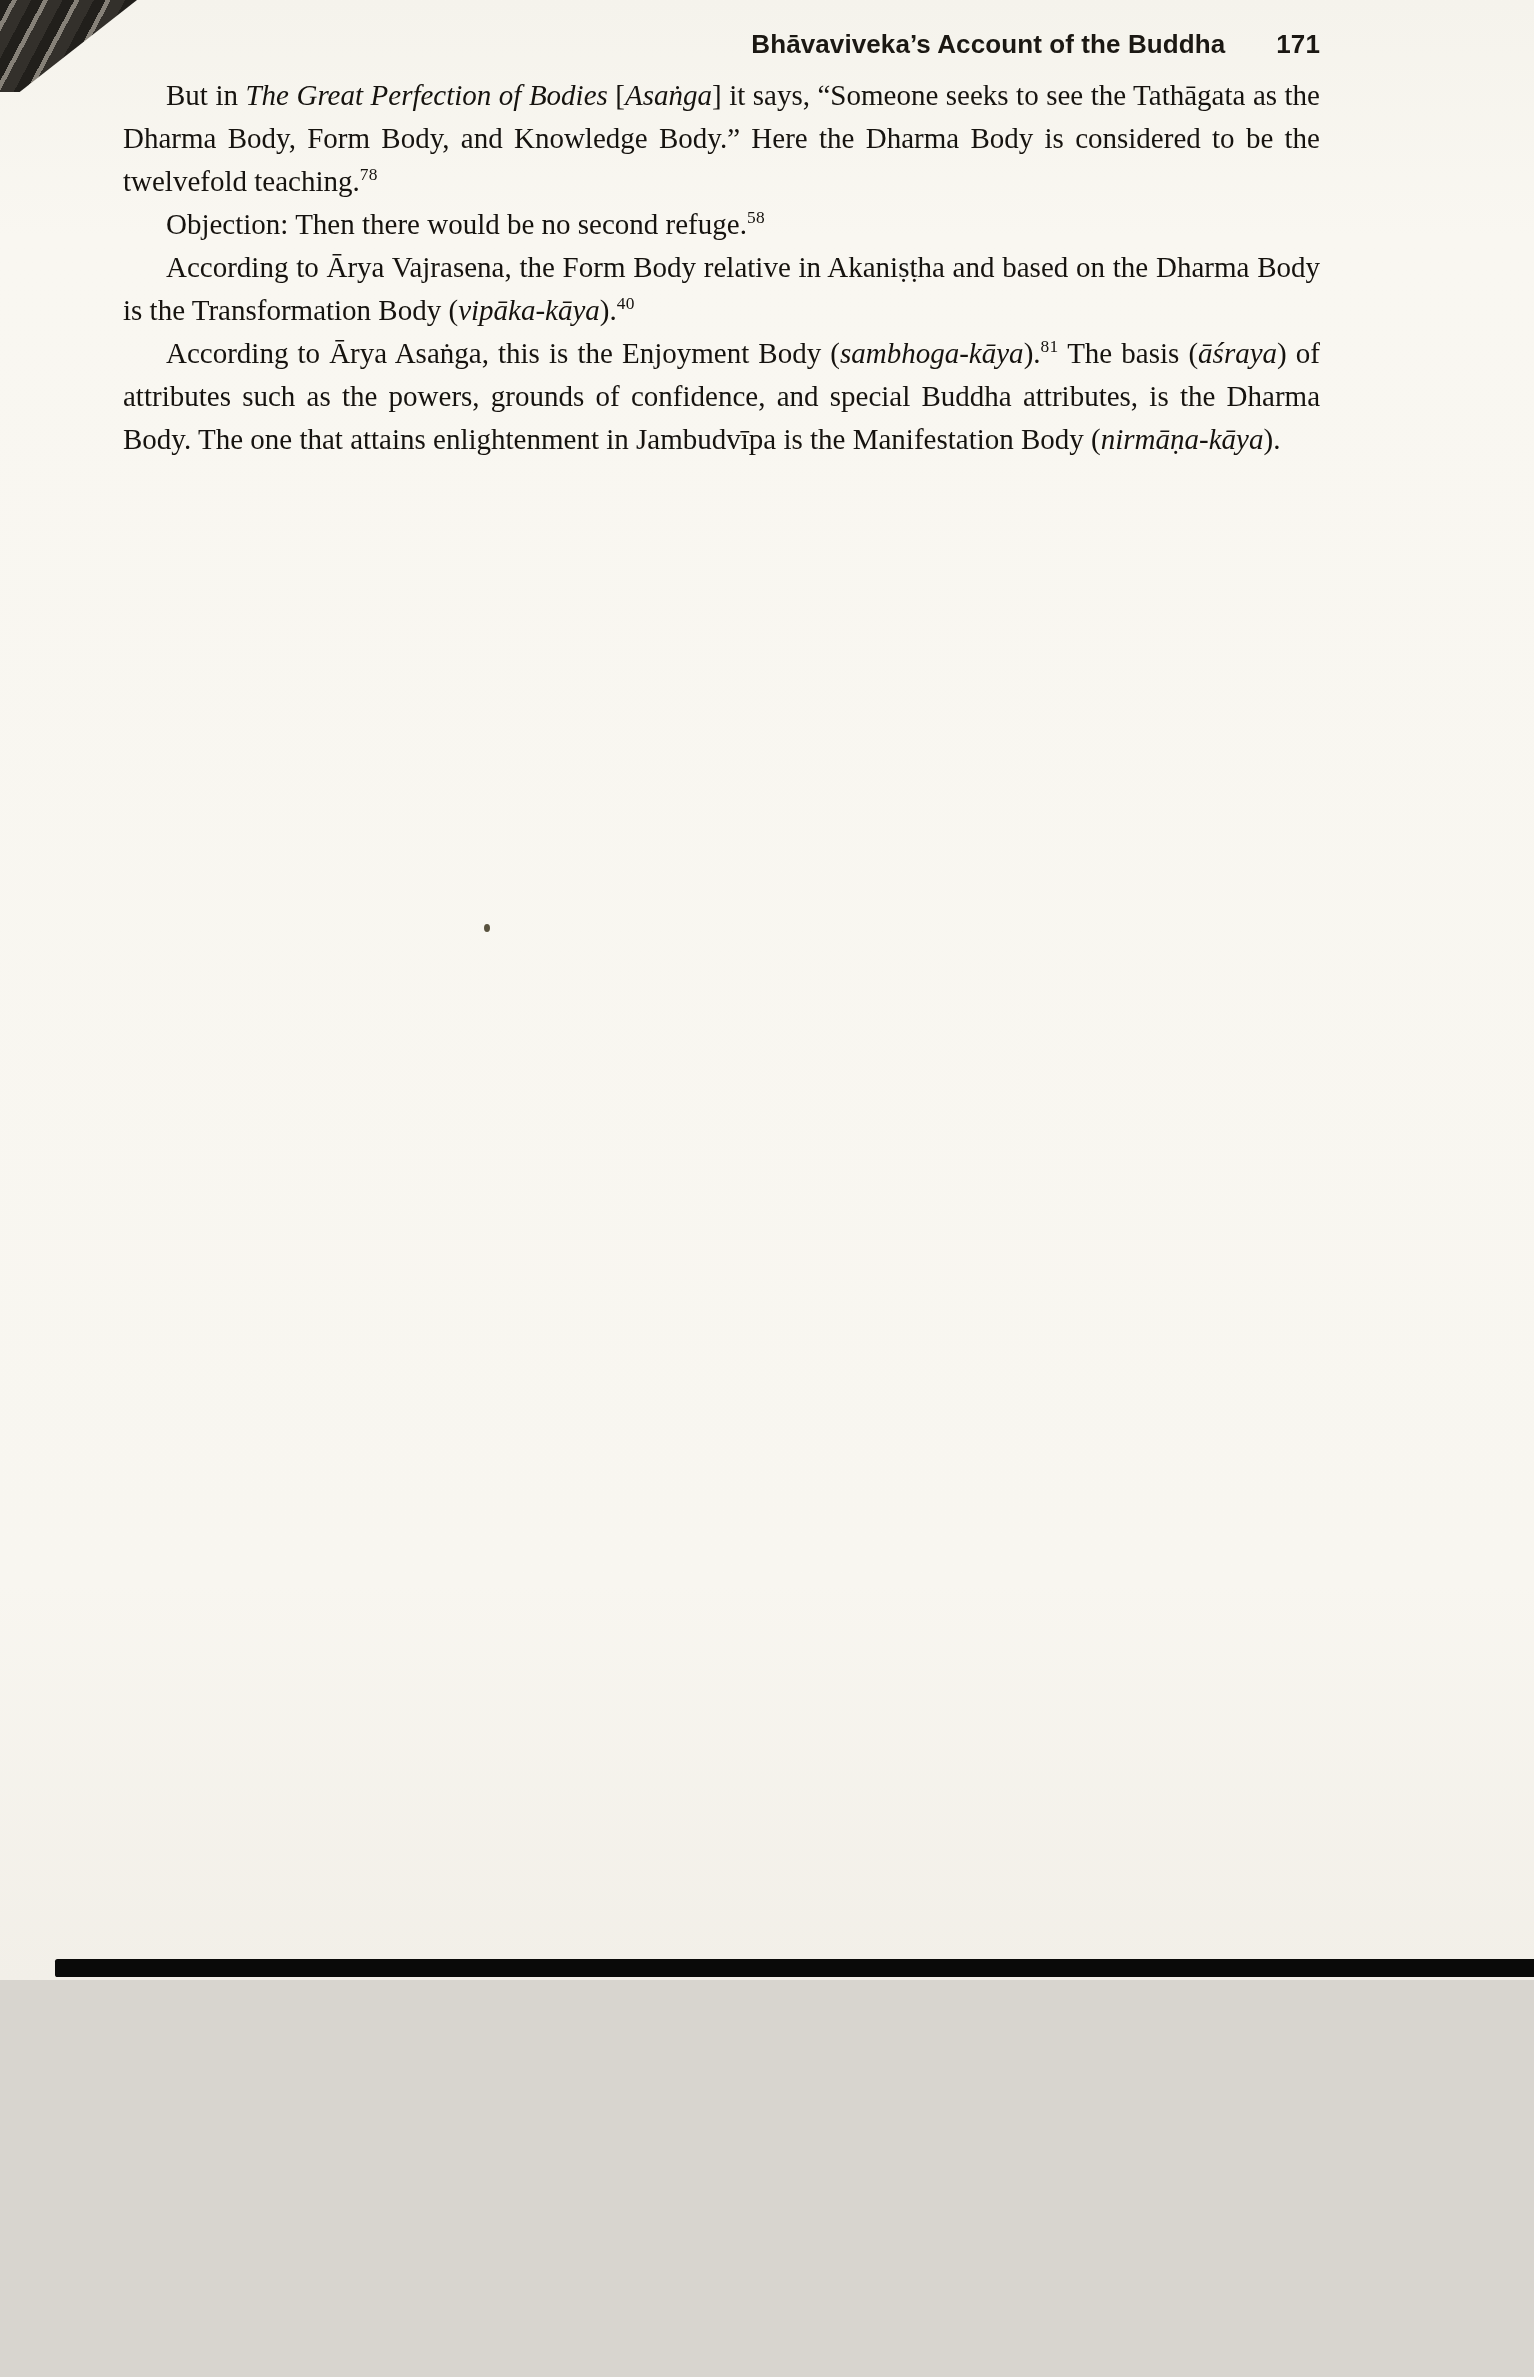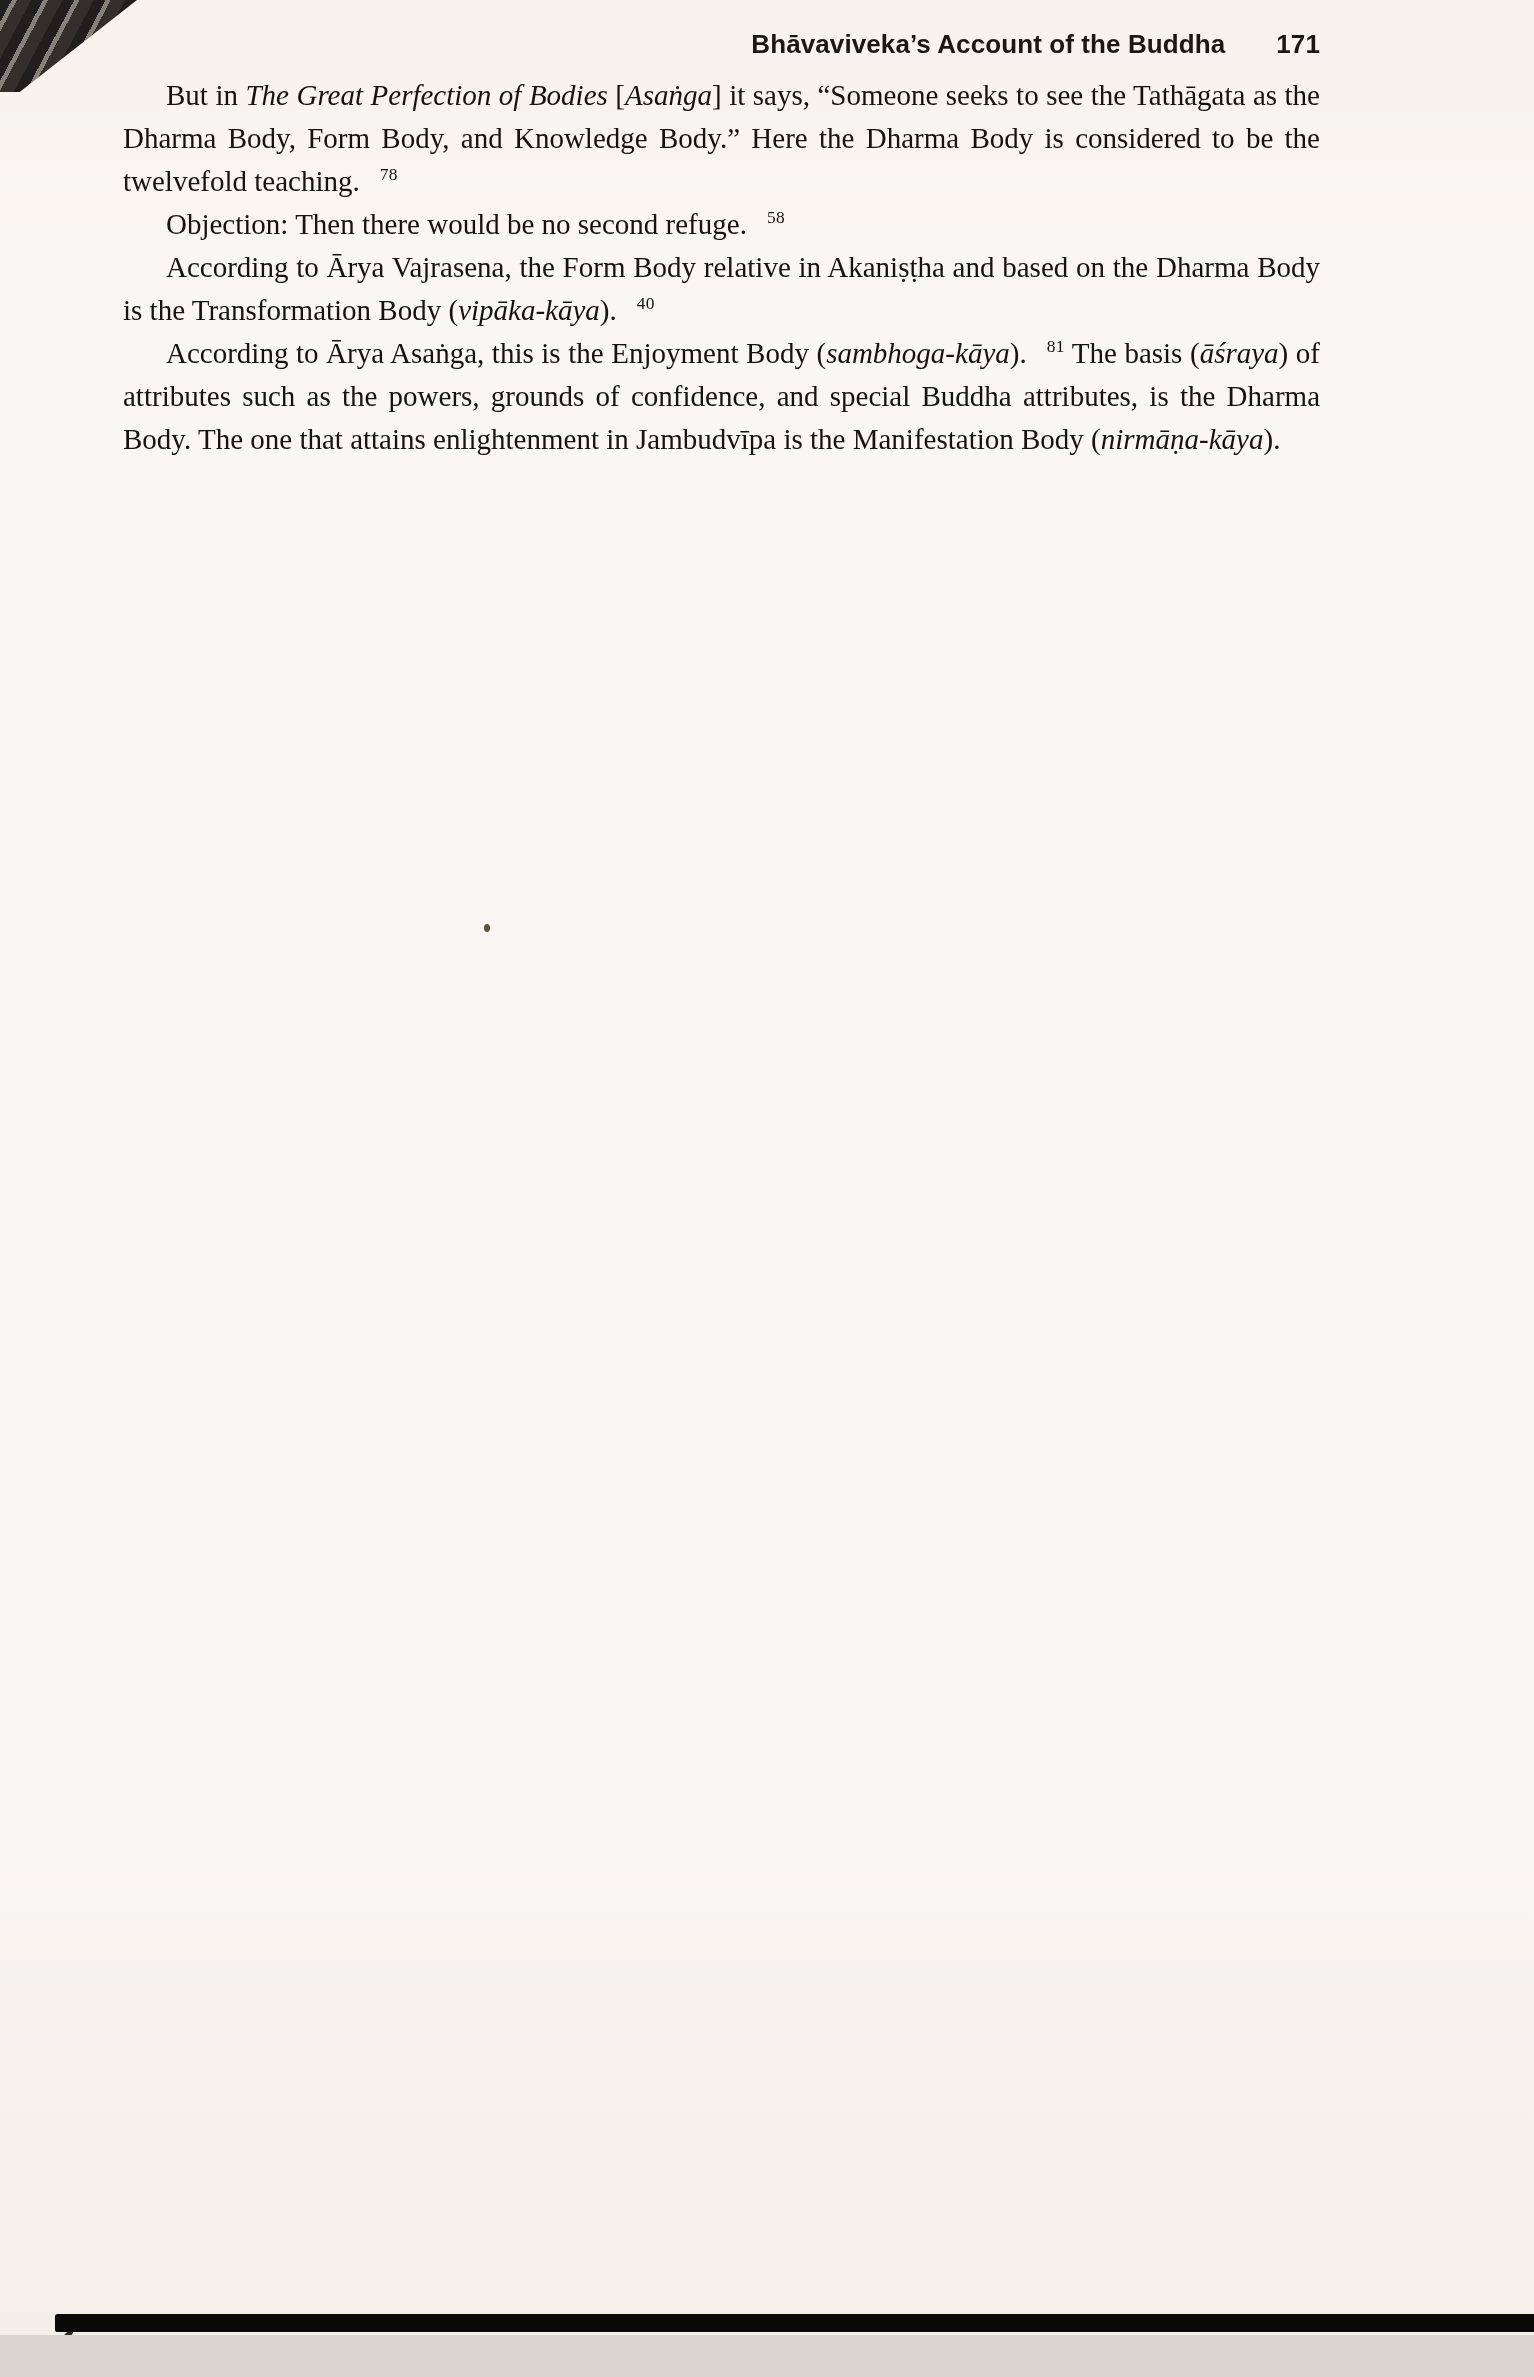--- a/index.html
+++ b/index.html
@@ -1,18 +1,18 @@
 <!DOCTYPE html>
 <html style="font-size:10.5px"><head>
 <meta charset="utf-8">
 <style>
   html,body{margin:0;padding:0;background:#d8d5cf;}
   .page{
     position:relative;
-    width:1535px;height:2335px;
+    width:1535px;height:1980px;
     background:linear-gradient(180deg,#f5f3ec 0%,#f9f7f1 12%,#f8f6f0 80%,#f2efe8 100%);
     overflow:hidden;
     font-family:"Liberation Serif","DejaVu Serif",serif;
     color:#16130f;
   }
   
   .running-head{
     position:absolute;top:29px;left:123px;width:1197px;
     display:flex;justify-content:flex-end;align-items:baseline;gap:51px;
     font-family:"Liberation Sans","DejaVu Sans",sans-serif;
@@ -20,21 +20,21 @@
   }
   
   .body-text{
     position:absolute;top:74px;left:123px;width:1197px;
     font-size:29px;line-height:43px;
     text-align:justify;
   }
   .body-text p{margin:0;padding:0;}
   .body-text p.indent{text-indent:43px;}
   .body-text i{font-style:italic;}
-  .body-text sup{font-size:.6em;line-height:0;vertical-align:super;letter-spacing:0.3px;margin-left:20px;}
+  .body-text sup{font-size:.6em;line-height:0;vertical-align:super;letter-spacing:0.3px;}
   
   .corner-artifact{
     position:absolute;top:0;left:0;width:141px;height:92px;
     background:repeating-linear-gradient(118deg,#211f1b 0 10.5px,#868178 10.5px 15px,#33302b 15px 27.6px);
     clip-path:polygon(0 0,137px 0,19.7px 92px,0 92px);
   }
   .bottom-bar{
     position:absolute;left:55px;right:0;bottom:2.6px;height:18.4px;
     background:#0a0a09;border-radius:2.6px 0 0 2.6px;
   }

